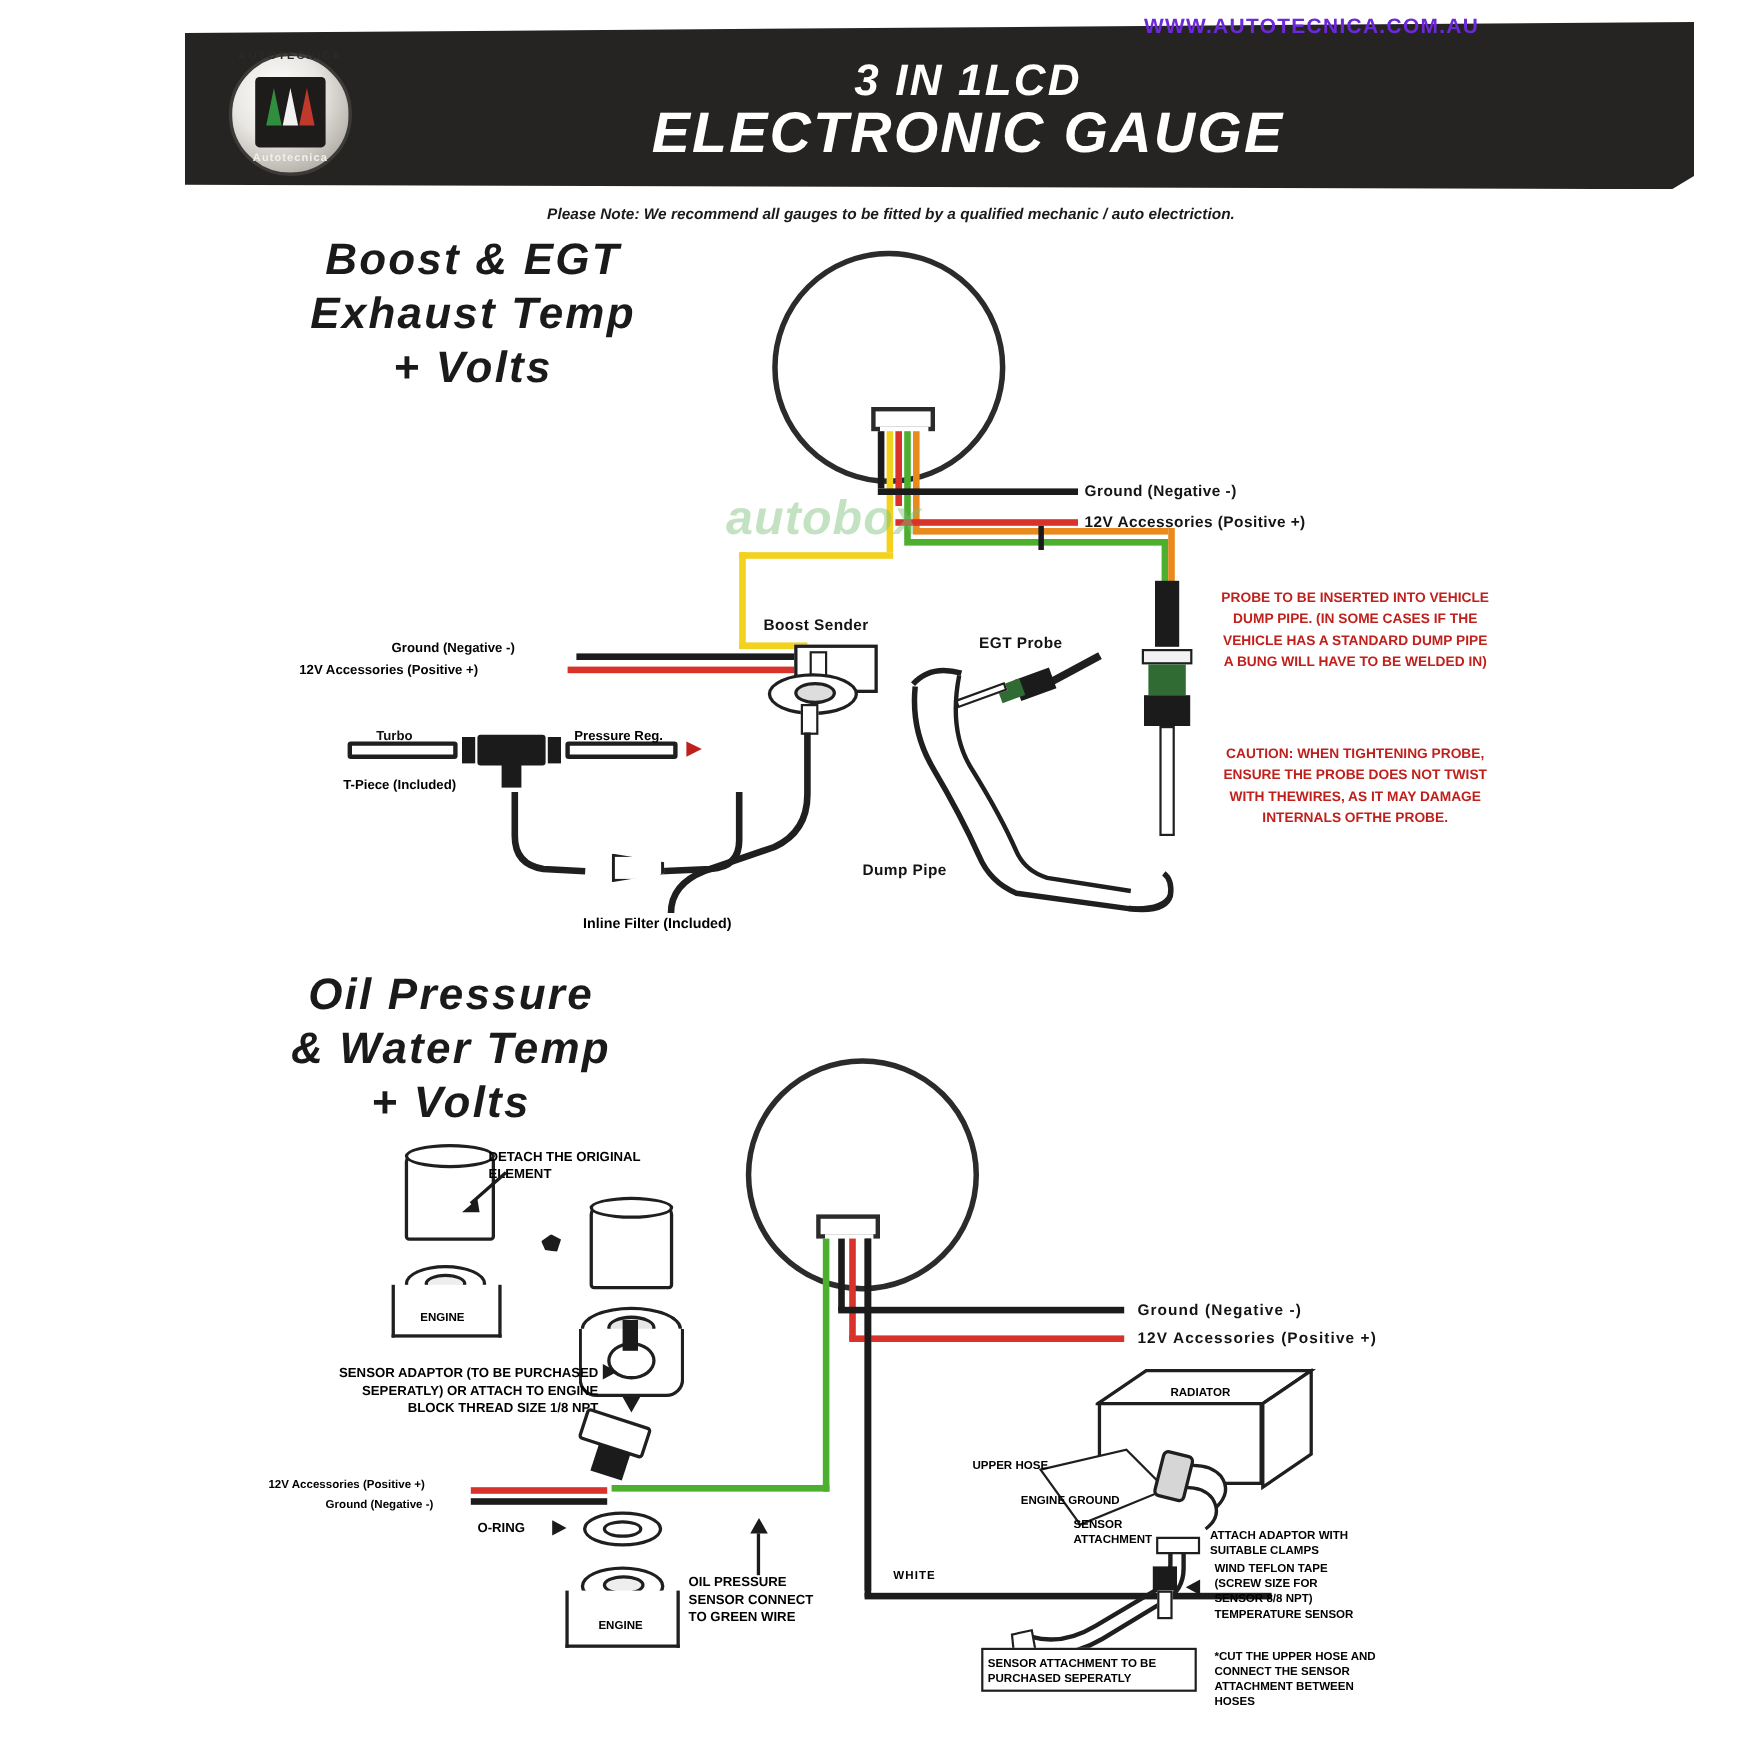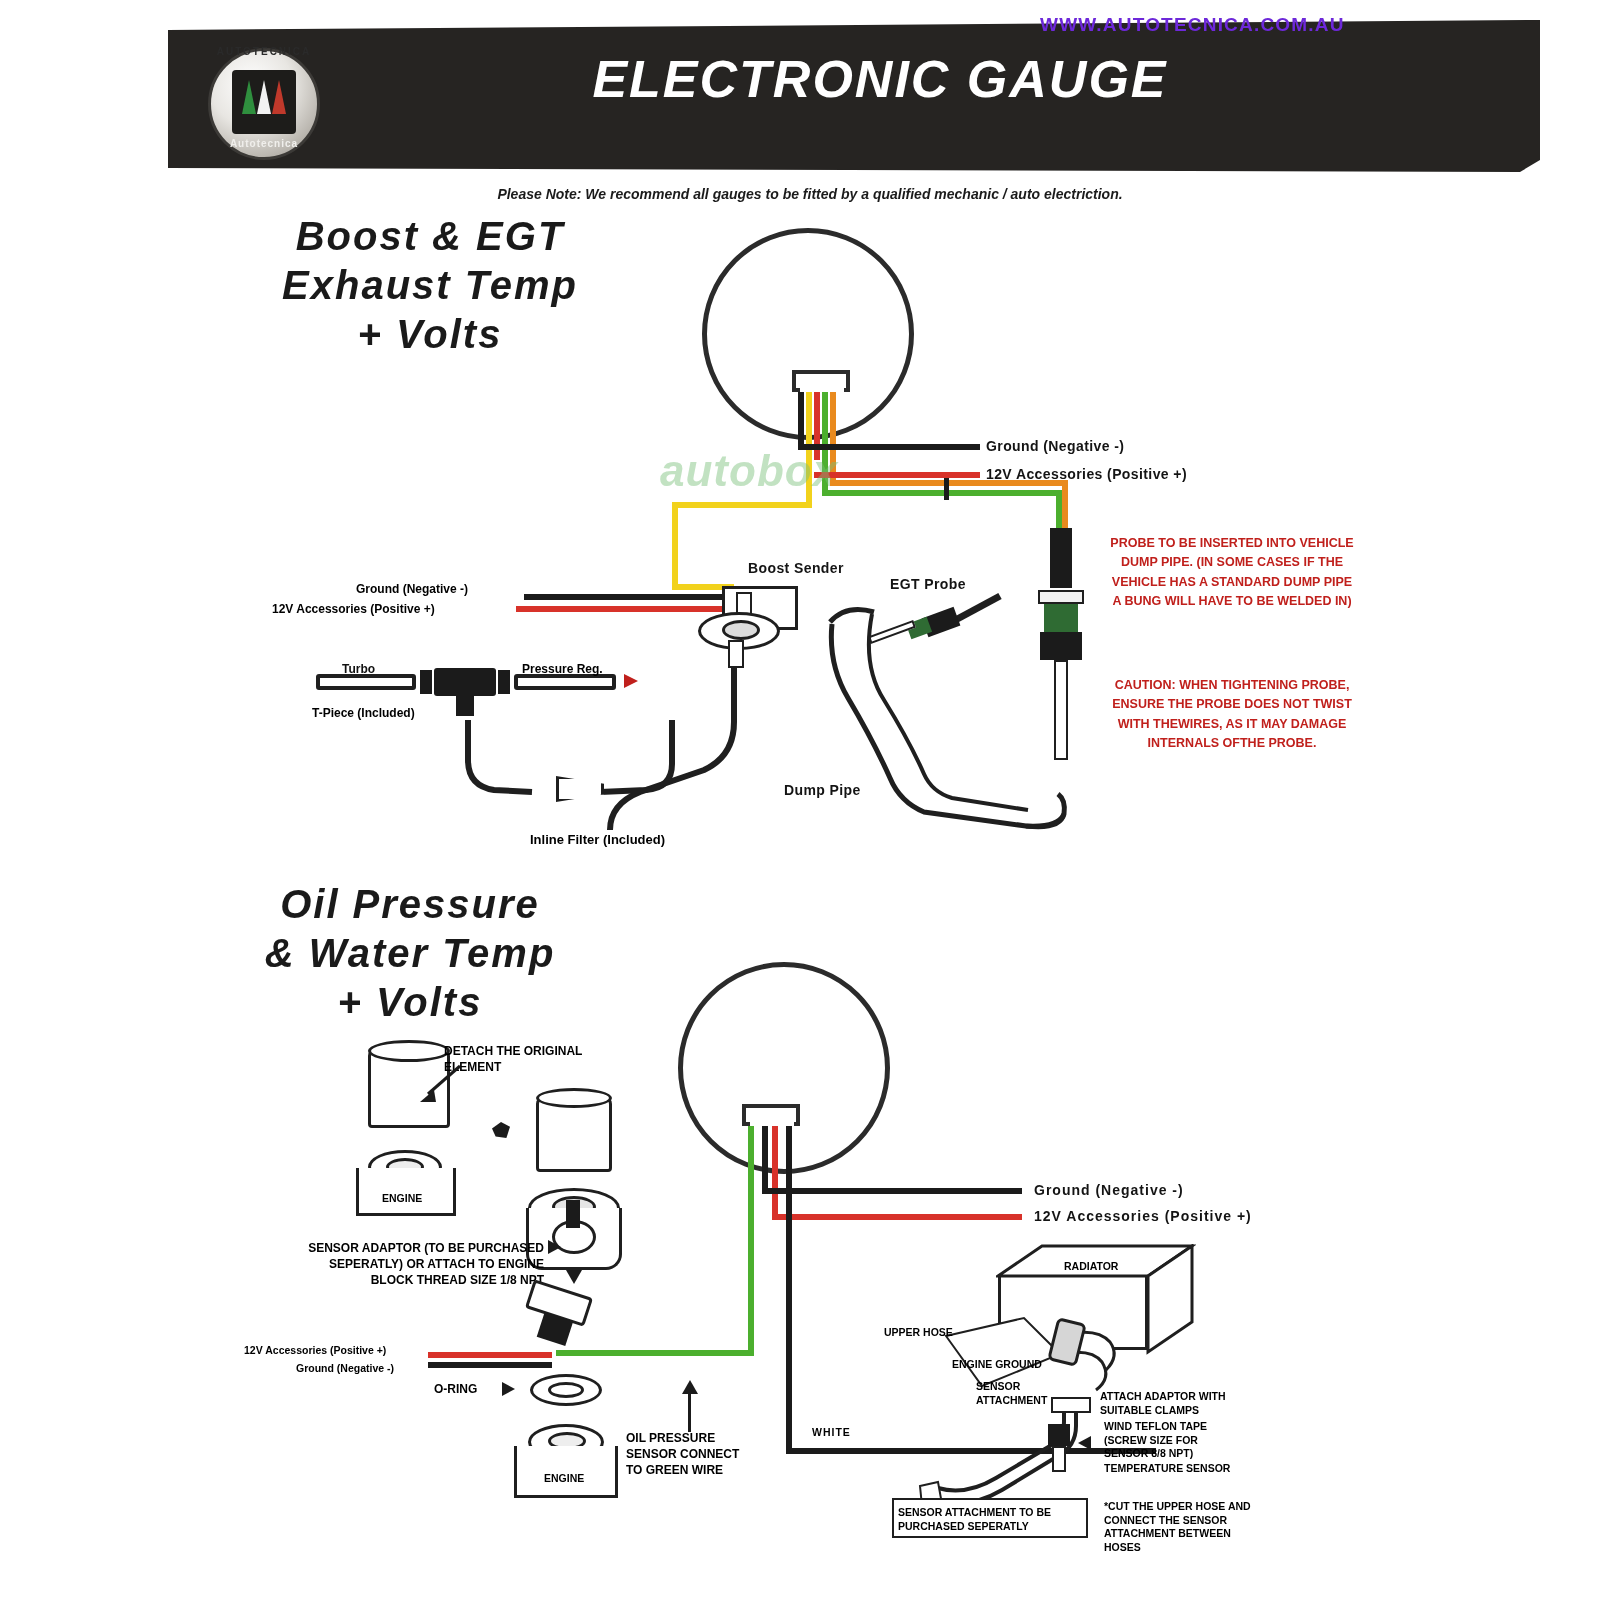--- a/index.html
+++ b/index.html
@@ -213,20 +213,21 @@
 </head>
 <body>
 
 <div id="page">
 
   <div class="abs header-band"></div>
 
   <div class="abs url">WWW.AUTOTECNICA.COM.AU</div>
 
   <div class="abs header-title">
+    <div class="l1">3 IN 1LCD</div>
     <div class="l2">ELECTRONIC GAUGE</div>
   </div>
 
   <div class="abs logo-wrap">
     <div class="logo-circle"></div>
     <div class="logo-top-text">AUTOTECNICA</div>
     <div class="logo-inner"></div>
     <div class="logo-chevron">
       <i class="g"></i>
         <i class="w"></i>
@@ -279,21 +280,21 @@
   <div class="abs" style="left:1054px; top:660px; width:14px; height:100px; background:#fff; border:2px solid #1f1f1f; box-sizing:border-box;"></div>
 
   <div class="abs red-txt" style="left:1108px; top:534px; width:248px; text-align:center;">PROBE TO BE INSERTED INTO VEHICLE DUMP PIPE. (IN SOME CASES IF THE VEHICLE HAS A STANDARD DUMP PIPE A BUNG WILL HAVE TO BE WELDED IN)</div>
   <div class="abs red-txt" style="left:1108px; top:676px; width:248px; text-align:center;">CAUTION: WHEN TIGHTENING PROBE, ENSURE THE PROBE DOES NOT TWIST WITH THEWIRES, AS IT MAY DAMAGE INTERNALS OFTHE PROBE.</div>
 
   <div class="abs lbl-sm" style="left:356px; top:582px;">Ground (Negative -)</div>
   <div class="abs lbl-sm" style="left:272px; top:602px;">12V Accessories   (Positive +)</div>
   <div class="w wire-h black abs" style="left:524px; top:594px; width:202px;"></div>
   <div class="w wire-h red abs" style="left:516px; top:606px; width:210px;"></div>
 
-  <div class="abs lbl" style="left:748px; top:560px;">Boost Sender</div>
+  <div class="abs lbl" style="left:694px; top:560px;">Boost Sender</div>
 
   <div class="abs" style="left:722px; top:586px; width:76px; height:44px; border:3px solid #1f1f1f; background:#fff; box-sizing:border-box;"></div>
   <div class="abs" style="left:736px; top:592px; width:16px; height:24px; border:2px solid #1f1f1f; background:#fff; box-sizing:border-box;"></div>
   <div class="abs ellipse" style="left:698px; top:612px; width:82px; height:38px;"></div>
   <div class="abs ellipse" style="left:722px; top:620px; width:38px; height:20px; background:#ddd;"></div>
   <div class="abs" style="left:728px; top:640px; width:16px; height:28px; background:#fff; border:2px solid #1f1f1f; box-sizing:border-box;"></div>
 
   <svg class="abs" style="left:600px; top:660px;" width="220" height="180">
     <path d="M134 6 L134 62 Q134 96 104 110 L40 132 Q10 144 10 170" fill="none" stroke="#1f1f1f" stroke-width="6"></path>
   </svg>
@@ -424,21 +425,21 @@
     <path d="M38 188 Q66 196 96 178 L150 146 Q164 138 164 122 L164 102" fill="none" stroke="#1f1f1f" stroke-width="4"></path>
     <path d="M34 200 Q68 210 102 190 L158 156 Q176 146 176 126 L176 102" fill="none" stroke="#1f1f1f" stroke-width="4"></path>
     <path d="M20 186 L38 182 L42 204 L22 206 Z" fill="#fff" stroke="#1f1f1f" stroke-width="2"></path>
     <path d="M152 98 L190 98 L190 112 L152 112 Z" fill="#fff" stroke="#1f1f1f" stroke-width="2"></path>
   </svg>
   <div class="abs" style="left:1052px; top:1320px; width:30px; height:44px; background:#d6d6d6; border:3px solid #1f1f1f; box-sizing:border-box; border-radius:6px; transform:rotate(14deg);"></div>
   <div class="abs" style="left:1048px; top:1424px; width:22px; height:22px; background:#1b1b1b;"></div>
   <div class="abs" style="left:1052px; top:1446px; width:14px; height:26px; background:#fff; border:2px solid #1f1f1f; box-sizing:border-box;"></div>
 
   <div class="abs lbl-xs" style="left:884px; top:1326px;">UPPER HOSE</div>
-  <div class="abs lbl-xs" style="left:934px; top:1358px;padding-left:18px;">ENGINE GROUND</div>
+  <div class="abs lbl-xs" style="left:910px; top:1358px;padding-left:18px;">ENGINE GROUND</div>
   <div class="abs lbl-xs" style="left:976px; top:1380px; width:92px; white-space:normal; line-height:1.3;">SENSOR ATTACHMENT</div>
 
   <div class="abs lbl-xs" style="left:1100px; top:1390px; width:140px; white-space:normal; line-height:1.3;">ATTACH ADAPTOR WITH SUITABLE CLAMPS</div>
   <div class="abs arrow-blk-l" style="left:1078px; top:1436px;"></div>
   <div class="abs lbl-xs" style="left:1104px; top:1420px; width:140px; white-space:normal; line-height:1.3;">WIND TEFLON TAPE (SCREW SIZE FOR SENSOR 8/8 NPT)</div>
   <div class="abs lbl-xs" style="left:1104px; top:1462px; width:150px; white-space:normal; line-height:1.3;">TEMPERATURE SENSOR</div>
 
   <div class="abs boxline" style="left:892px; top:1498px; width:196px; height:40px;"></div>
   <div class="abs lbl-xs" style="left:898px; top:1506px; width:184px; white-space:normal; line-height:1.3;">SENSOR ATTACHMENT TO BE PURCHASED SEPERATLY</div>
 

